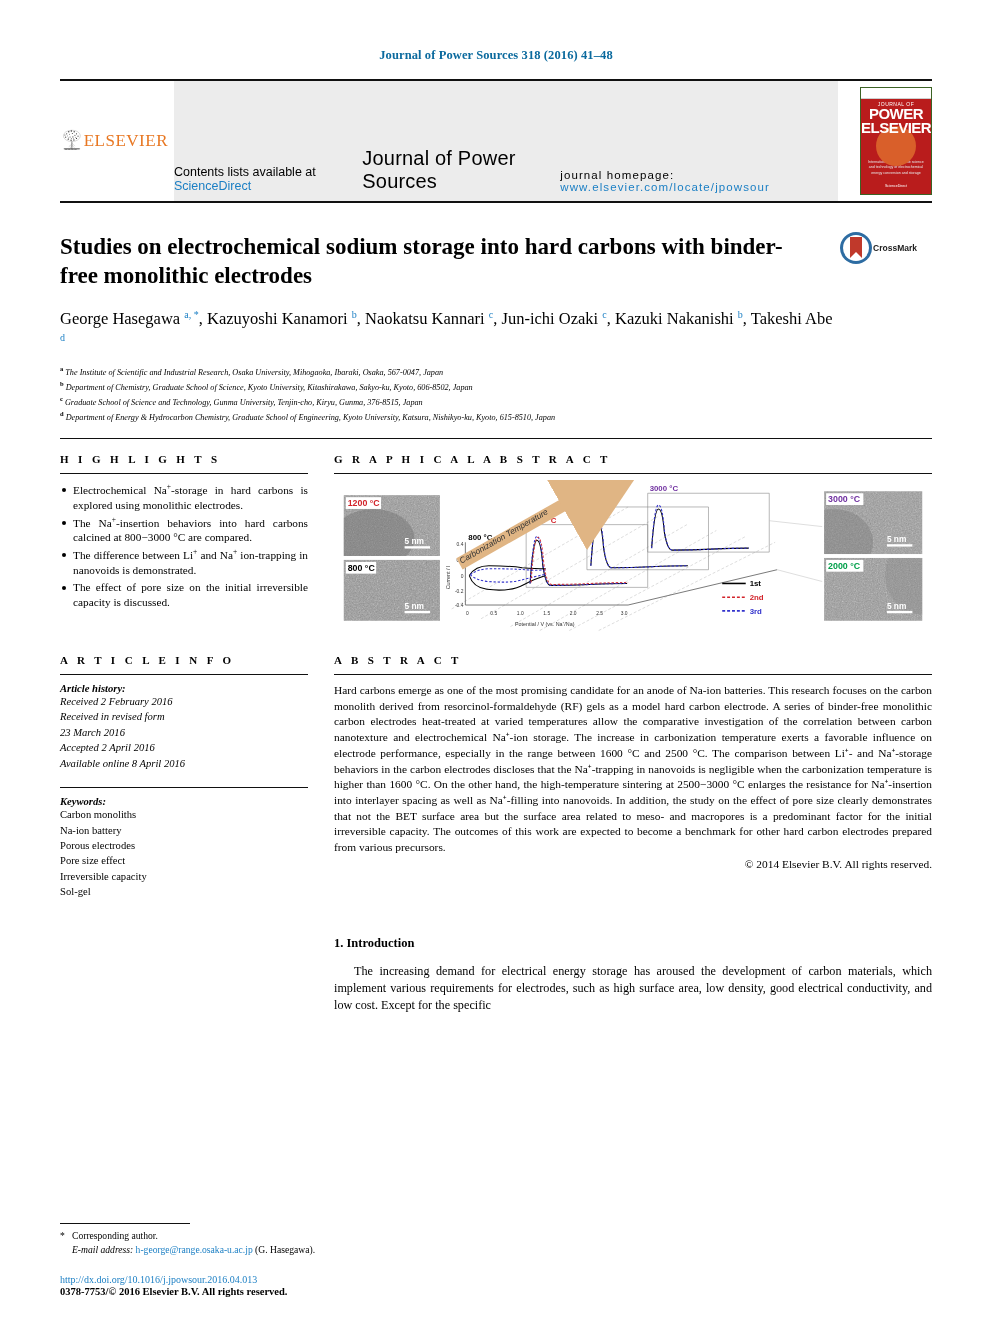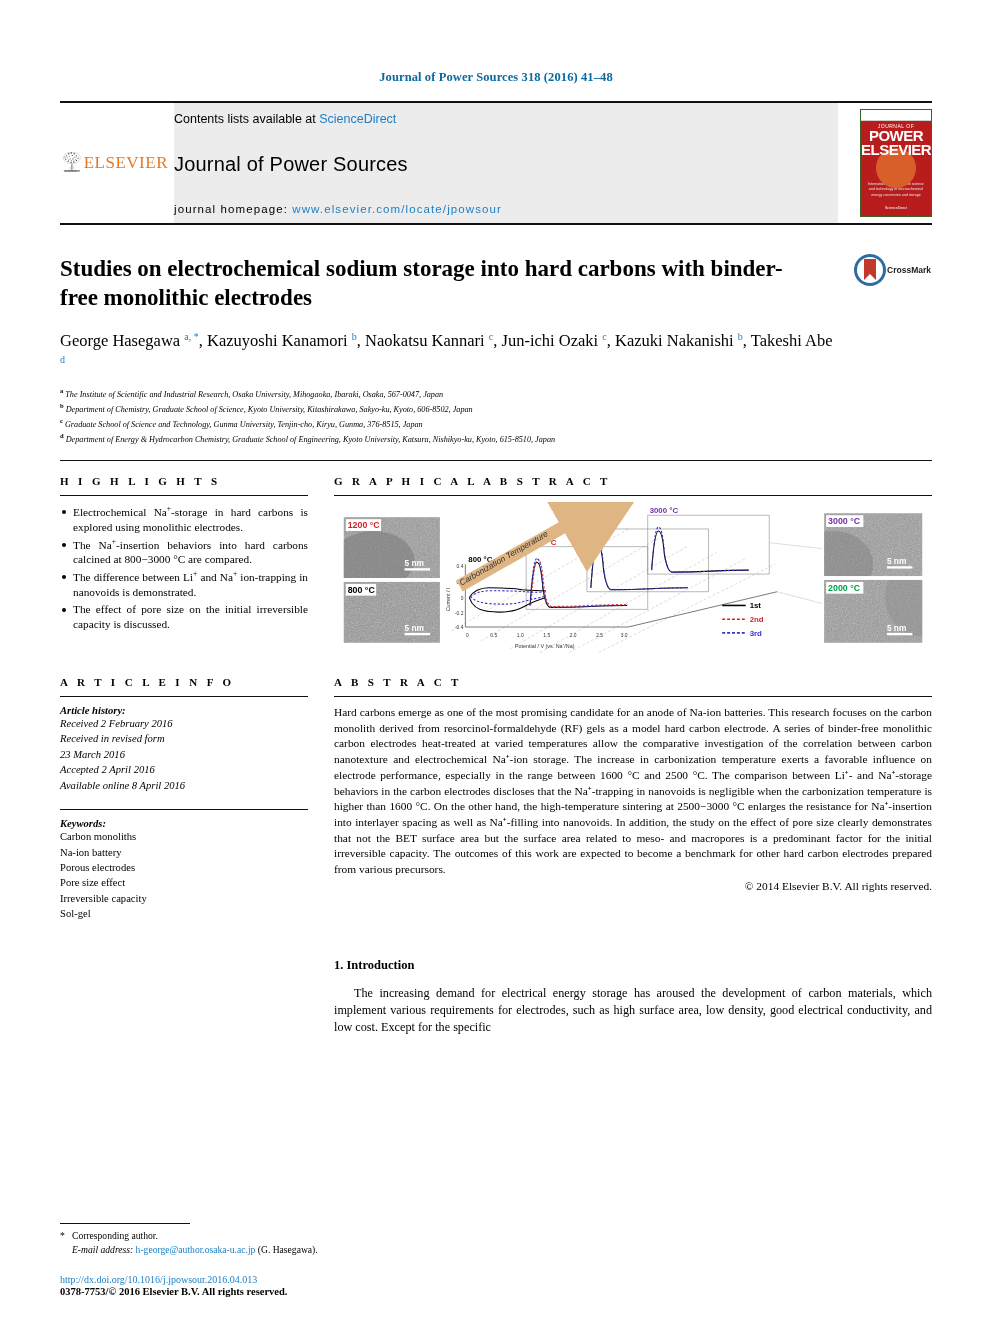--- a/index.html
+++ b/index.html
@@ -13,21 +13,21 @@
     overflow:hidden;
   }
   .page { position:relative; width:992px; height:1323px; padding:0 60px; }
 
   
   .runhead {
     text-align:center;
     color:#0b6a9e;
     font-size:12.5px;
     font-weight:bold;
-    padding-top:70px;
+    padding-top:48px;
     letter-spacing:0.1px;
   }
 
   
   .masthead {
     margin-top:16px;
     border-top:2.5px solid #111;
     border-bottom:2.5px solid #111;
     display:flex;
     align-items:stretch;
@@ -44,22 +44,22 @@
   .elsevier-word {
     font-family:"Liberation Serif", serif;
     font-size:17px; letter-spacing:0.5px;
     color:#E87722; font-weight:normal;
     line-height:1;
     margin-top:1px;
   }
   .masthead-center {
     flex:1 1 auto;
     background:#ececec;
-    display:flex; flex-direction:column;
-    align-items:flex-start; justify-content:space-between;
+    display:flex; flex-direction:row;
+    align-items:flex-end; justify-content:space-between;
     padding:9px 0 8px 0;
     margin:0 6px;
   }
   .contents-line { font-size:12.5px; font-family:"Liberation Sans", sans-serif; }
   .contents-line .sd { color:#1b7fc4; }
   .journal-title {
     font-family:Liberation Sans, sans-serif;
     font-size:20px;
     letter-spacing:0.2px;
   }
@@ -110,21 +110,21 @@
   }
 
   
   .title-block { margin-top:30px; position:relative; }
   .paper-title {
     font-size:23px; line-height:1.26;
     max-width:735px;
     font-family:"Liberation Serif", serif;
   }
   .crossmark {
-    position:absolute; right:1px; top:-2px;
+    position:absolute; right:15px; top:-2px;
     display:flex; align-items:center; gap:0;
   }
   .crossmark-label {
     font-family:"Liberation Sans", sans-serif;
     font-size:8.5px; font-weight:bold; color:#222;
   }
   .authors {
     margin-top:16px;
     font-size:16.5px; line-height:1.42;
     max-width:780px;
@@ -549,21 +549,21 @@
   </div>
 
   <div class="footnote-area">
     <div class="fn-rule"></div>
     <div class="fn-line">
       <span class="fn-star">*</span>
       <span>Corresponding author.</span>
     </div>
     <div class="fn-line">
       <span class="fn-em">E-mail address:</span>
-      <span class="link">h-george@author.osaka-u.ac.jp</span>
+      <span class="link">h-george@range.osaka-u.ac.jp</span>
       <span>(G. Hasegawa).</span>
     </div>
   </div>
 
   <div class="doi-area">
     <div class="doi-line">http://dx.doi.org/10.1016/j.jpowsour.2016.04.013</div>
     <div class="issn-line">0378-7753/© 2016 Elsevier B.V. All rights reserved.</div>
   </div>
 
 </div>

